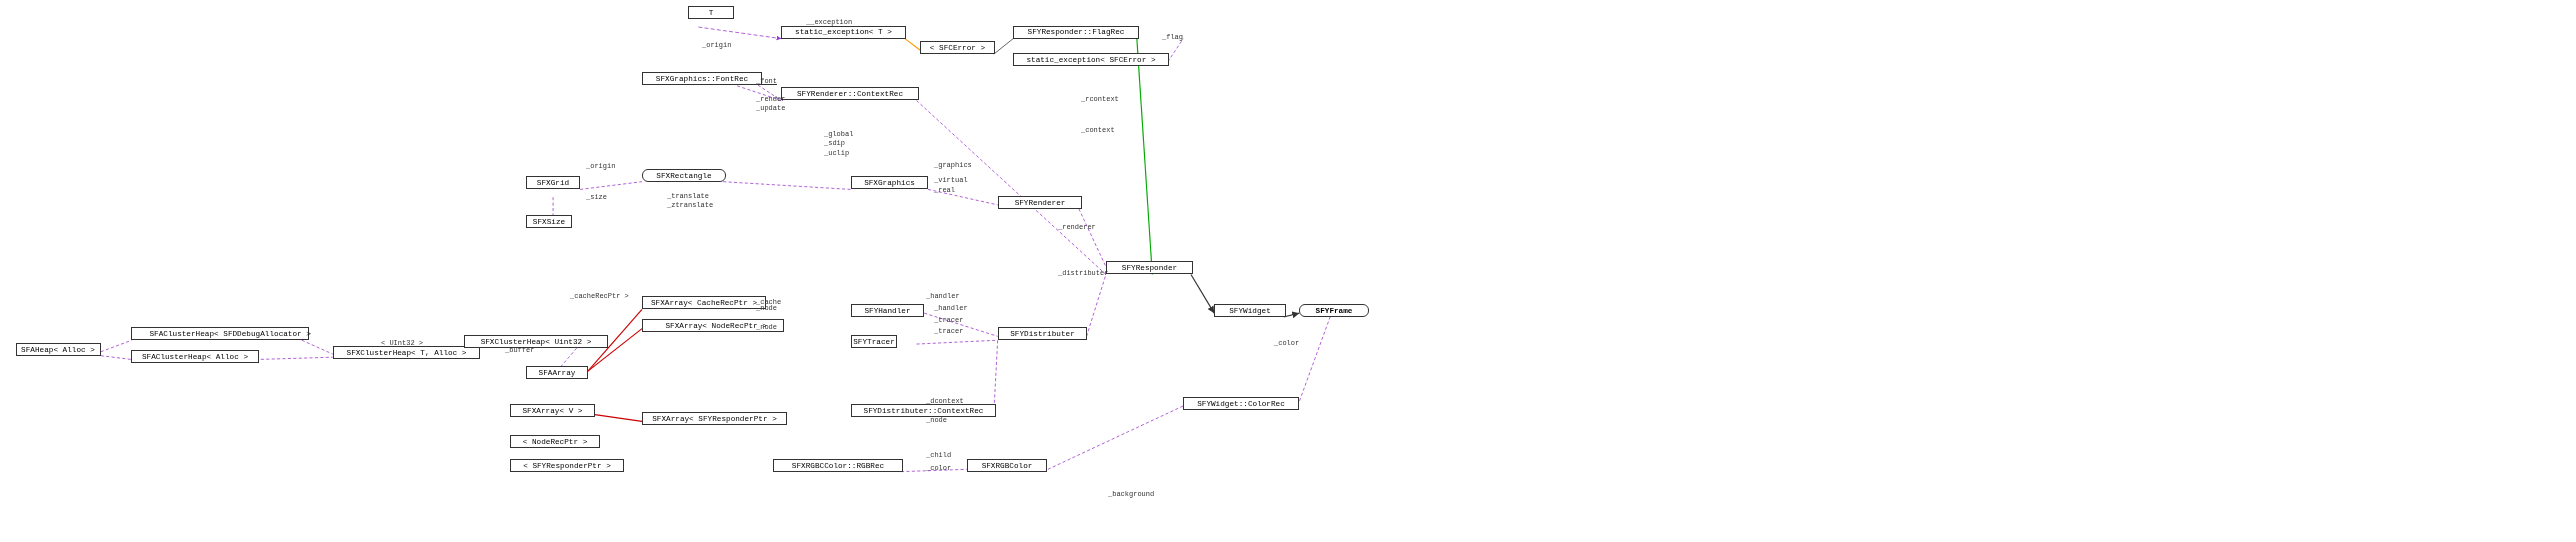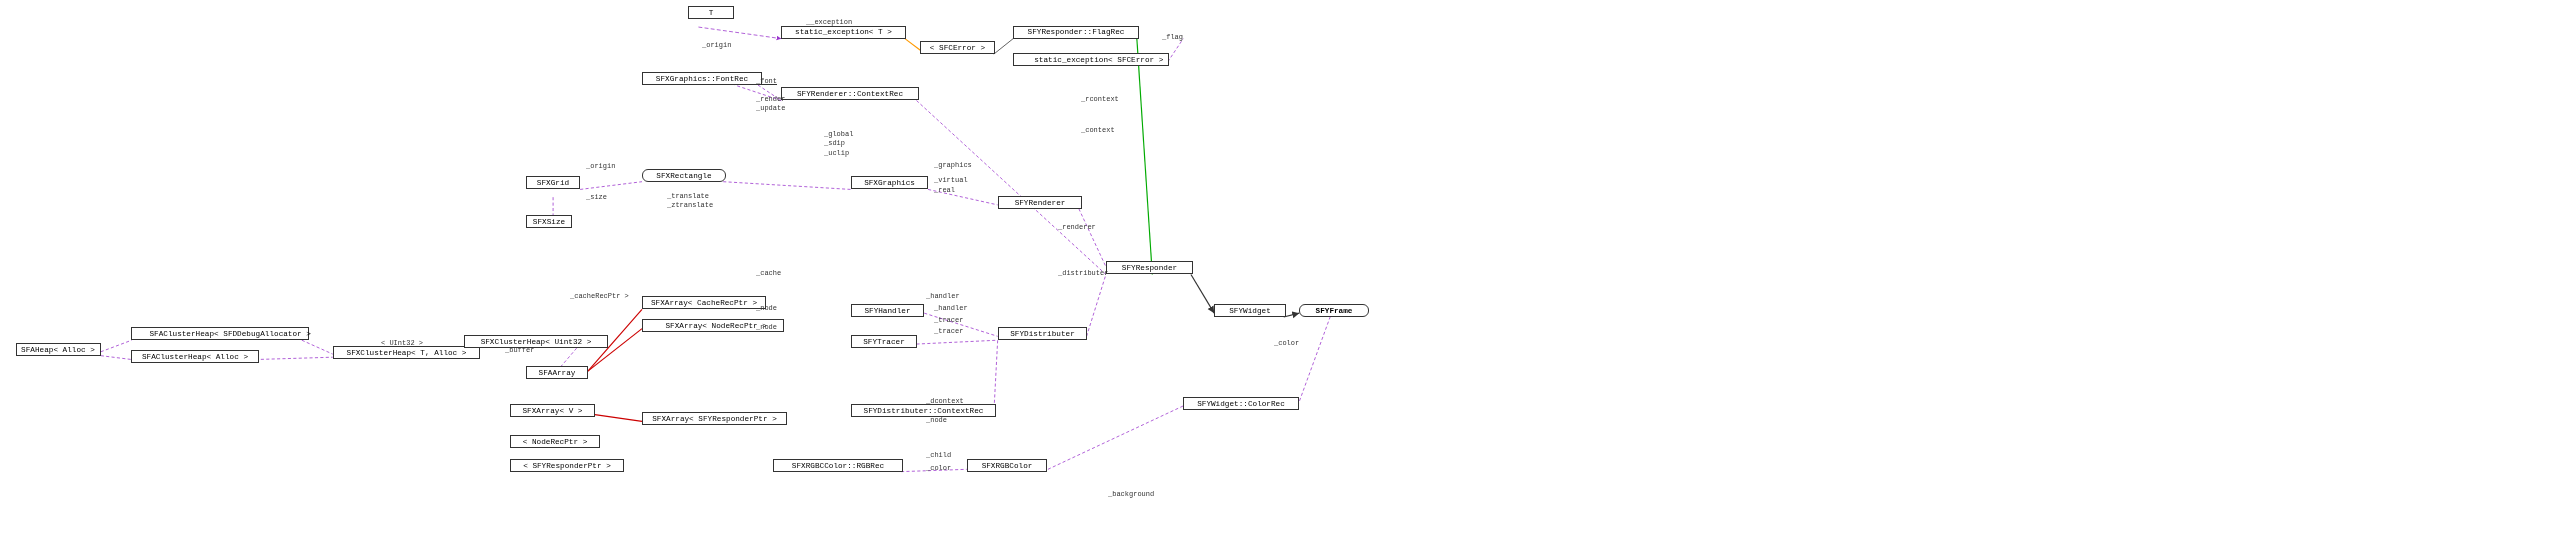--- a/index.html
+++ b/index.html
@@ -174,21 +174,21 @@
   </div>
   <div class="node-box" style="left:781px;top:87px;width:138px;">
     <span>SFYRenderer::ContextRec</span>
   </div>
   <div class="node-box" style="left:851px;top:176px;width:77px;">
     <span>SFXGraphics</span>
   </div>
   <div class="node-box" style="left:851px;top:304px;width:73px;">
     <span>SFYHandler</span>
   </div>
-  <div class="node-box" style="left:851px;top:335px;width:66px;">
+  <div class="node-box" style="left:851px;top:335px;width:46px;">
     <span>SFYTracer</span>
   </div>
   <div class="node-box" style="left:851px;top:404px;width:145px;">
     <span>SFYDistributer::ContextRec</span>
   </div>
   <div class="node-box" style="left:998px;top:327px;width:89px;">
     <span>SFYDistributer</span>
   </div>
   <div class="node-box" style="left:998px;top:196px;width:84px;">
     <span>SFYRenderer</span>
@@ -204,21 +204,21 @@
   </div>
   <div class="node-box" style="left:920px;top:41px;width:75px;">
     <span>&lt; SFCError &gt;</span>
   </div>
   <div class="node-box" style="left:1013px;top:25.5px;width:126px;">
     <span>SFYResponder::FlagRec</span>
   </div>
   <div class="node-box" style="left:781px;top:25.5px;width:125px;">
     <span>static_exception&lt; T &gt;</span>
   </div>
-  <div class="node-box" style="left:1013px;top:53px;width:156px;justify-content:flex-end;">
+  <div class="node-box" style="left:1013px;top:53px;width:156px;">
     <span>static_exception&lt; SFCError &gt;</span>
   </div>
   <div class="node-box" style="left:688px;top:6.2px;width:23px;">
     <span>T</span>
   </div>
   <div class="node-box" style="left:773px;top:459px;width:130px;">
     <span>SFXRGBCColor::RGBRec</span>
   </div>
   <div class="node-box" style="left:967px;top:459px;width:80px;">
     <span>SFXRGBColor</span>
@@ -240,21 +240,21 @@
   <span class="label-text" style="left:756px;top:104px;">_update</span>
   <span class="label-text" style="left:824px;top:130px;">_global</span>
   <span class="label-text" style="left:824px;top:139px;">_sdip</span>
   <span class="label-text" style="left:824px;top:149px;">_uclip</span>
   <span class="label-text" style="left:934px;top:176px;">_virtual</span>
   <span class="label-text" style="left:934px;top:186px;">_real</span>
   <span class="label-text" style="left:586px;top:162px;">_origin</span>
   <span class="label-text" style="left:586px;top:193px;">_size</span>
   <span class="label-text" style="left:667px;top:192px;">_translate</span>
   <span class="label-text" style="left:667px;top:201px;">_ztranslate</span>
-  <span class="label-text" style="left:756px;top:269px;">_cache</span>
+  <span class="label-text" style="left:756px;top:298px;">_cache</span>
   <span class="label-text" style="left:756px;top:304px;">_node</span>
   <span class="label-text" style="left:756px;top:323px;">_node</span>
   <span class="label-text" style="left:926px;top:416px;">_node</span>
   <span class="label-text" style="left:926px;top:451px;">_child</span>
   <span class="label-text" style="left:926px;top:292px;">_handler</span>
   <span class="label-text" style="left:934px;top:304px;">_handler</span>
   <span class="label-text" style="left:934px;top:316px;">_tracer</span>
   <span class="label-text" style="left:934px;top:327px;">_tracer</span>
   <span class="label-text" style="left:1058px;top:269px;">_distributer</span>
   <span class="label-text" style="left:1058px;top:223px;">_renderer</span>

